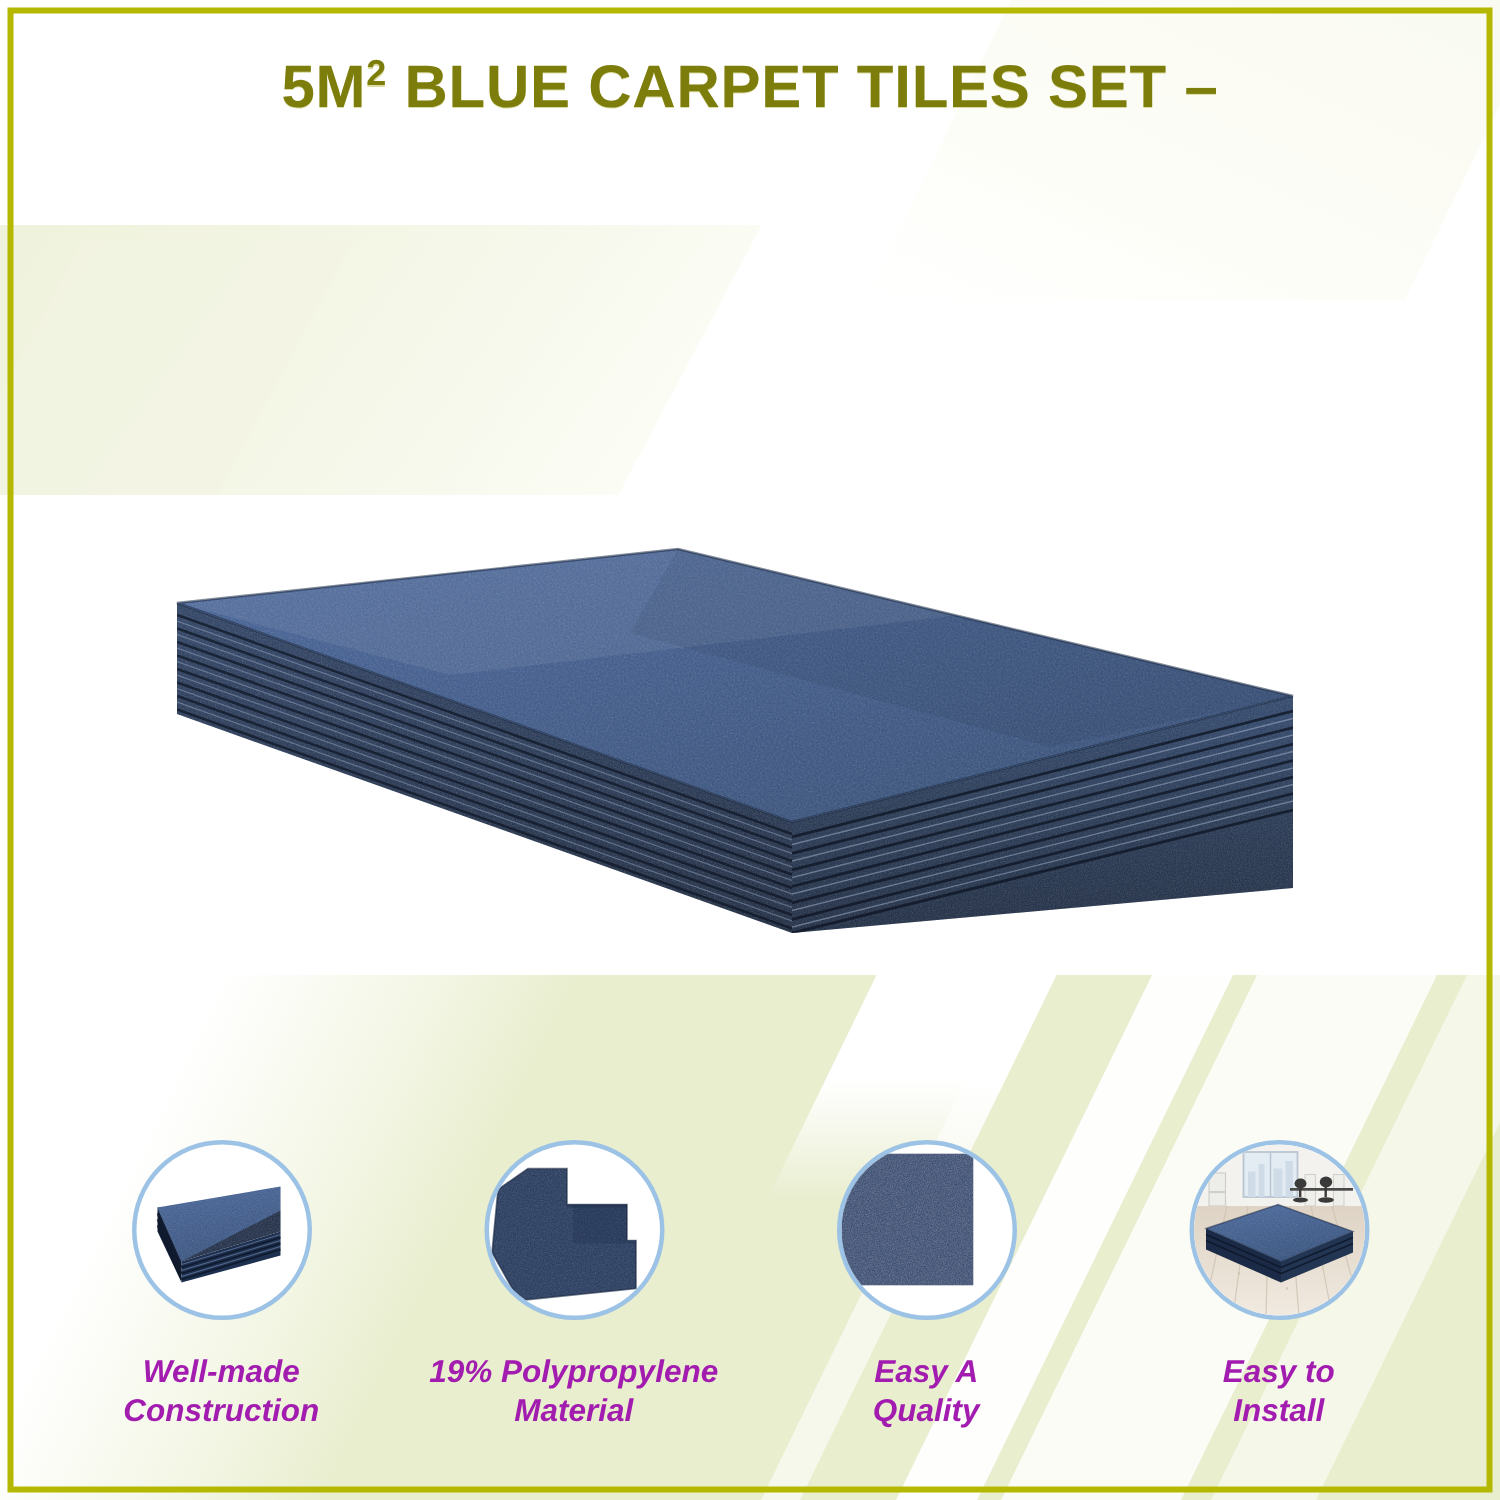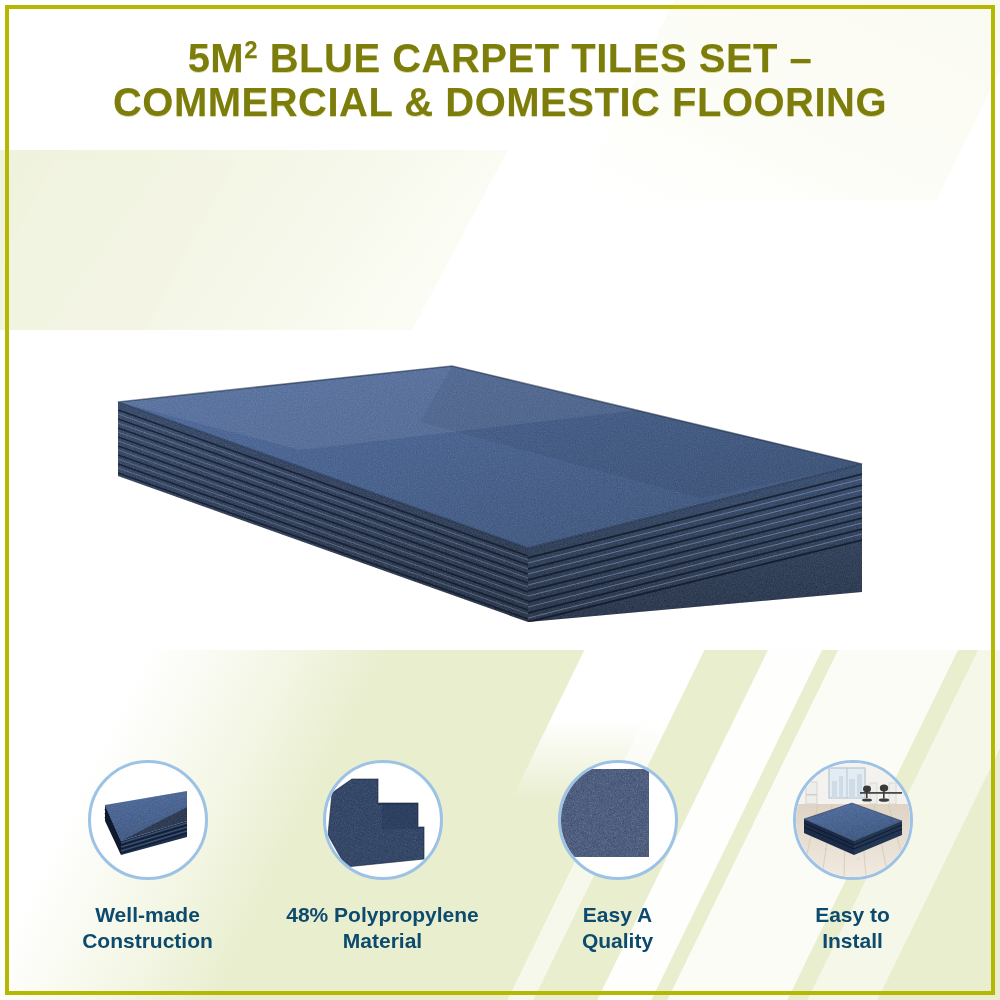--- a/index.html
+++ b/index.html
@@ -144,23 +144,24 @@
     overflow: hidden;
     flex: none;
   }
   .feature-circle svg { display: block; width: 114px; height: 114px; }
   .feature-label {
     margin-top: 22px;
     font-family: "Liberation Sans", sans-serif;
     font-weight: bold;
     font-size: 21px;
     line-height: 26px;
-    color: #0c4a6e;
+    color: #a21caf;
     text-align: center;
     white-space: pre-line;
+    font-style: italic;
   }
 </style>
 </head>
 <body>
 
 <div id="canvas">
 
   <div class="bg-layer">
     <div class="bg-shape bg-tl"></div>
     <div class="bg-shape bg-tl2"></div>
@@ -169,21 +170,20 @@
     <div class="bg-shape bg-br-fade"></div>
     <div class="bg-shape bg-stripe bg-stripe-d"></div>
     <div class="bg-shape bg-stripe bg-stripe-a"></div>
     <div class="bg-shape bg-stripe bg-stripe-b"></div>
     <div class="bg-shape bg-stripe bg-stripe-c"></div>
     <div class="bg-shape bg-white-wedge"></div>
   </div>
 
   <div class="title-block">
     <span class="title-line"><span>5M</span><sup>2</sup><span> BLUE CARPET TILES SET –</span></span>
-    <span class="title-line">COMMERCIAL &amp; DOMESTIC FLOORING</span>
   </div>
 
   <div class="hero">
     <svg viewBox="0 0 1000 320" xmlns="http://www.w3.org/2000/svg" aria-hidden="true">
       <defs>
         <linearGradient id="topFace" x1="0" y1="0" x2="1" y2="1">
           <stop offset="0%" stop-color="#44639a"></stop>
           <stop offset="35%" stop-color="#3e5b8e"></stop>
           <stop offset="70%" stop-color="#37527f"></stop>
           <stop offset="100%" stop-color="#2f4870"></stop>
@@ -356,21 +356,21 @@
           </defs>
           <g clip-path="url(#i2clip)">
             <rect x="0" y="0" width="114" height="114" fill="#22375c"></rect>
             <rect x="0" y="0" width="114" height="114" fill="#93a8ca" filter="url(#i2sp)" opacity=".55"></rect>
             <rect x="52" y="0" width="62" height="42" fill="#1a2b49" opacity=".35"></rect>
             <rect x="56" y="40" width="58" height="26" fill="#1d2f4f" opacity=".30"></rect>
           </g>
           <polygon points="6,30 26,16 52,16 52,40 92,40 92,64 98,64 98,96 20,104 2,72" fill="none" stroke="#16243d" stroke-width="1.1" opacity=".6"></polygon>
         </svg>
       </div>
-      <div class="feature-label">48% Polypropylene
+      <div class="feature-label">19% Polypropylene
 Material</div>
     </div>
 
     <div class="feature">
       <div class="feature-circle">
         <svg viewBox="0 0 114 114" xmlns="http://www.w3.org/2000/svg" aria-hidden="true">
           <defs>
             <filter id="i3sp">
                 <feTurbulence type="fractalNoise" baseFrequency="1.5" numOctaves="4" seed="21"></feTurbulence>
                 <feColorMatrix type="saturate" values="0"></feColorMatrix>

